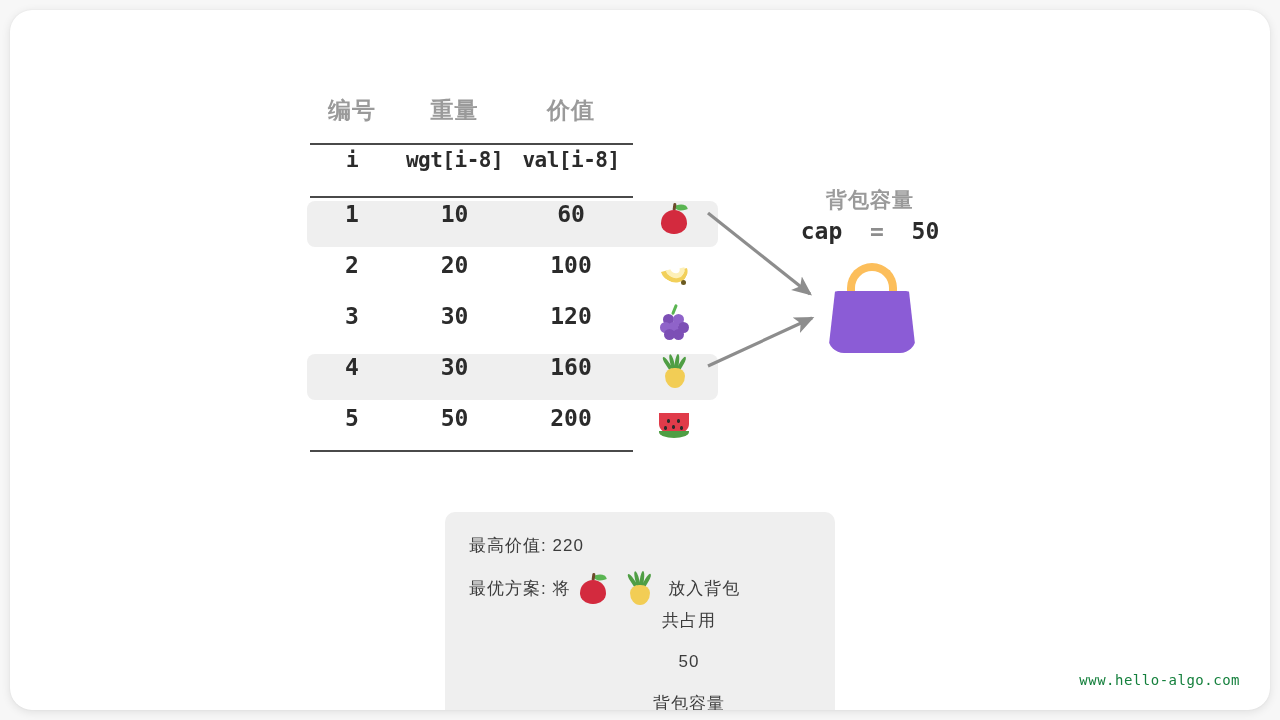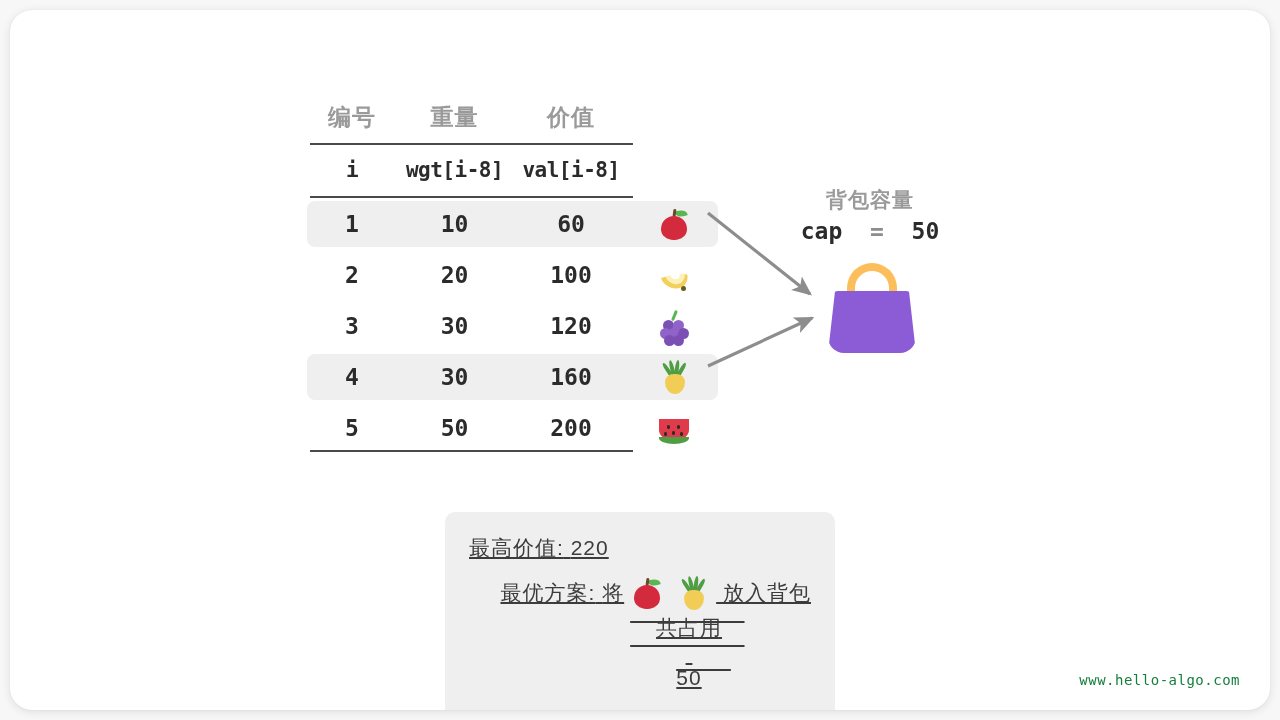--- a/index.html
+++ b/index.html
@@ -53,21 +53,21 @@
   .rule.top    { top: 53px; }
   .rule.mid    { top: 106px; }
   .rule.bottom { top: 360px; }
 
   .thead-row, .sub-row, .body-row {
     position: absolute;
     left: 0;
     width: 411px;
     height: 46px;
     display: flex;
-    align-items: center;
+    align-items: flex-start;
   }
 
   .thead-row { top: 5px;  height: 44px; }
   .sub-row   { top: 58px; height: 44px; }
 
   .body-row.r1 { top: 111px; }
   .body-row.r2 { top: 162px; }
   .body-row.r3 { top: 213px; }
   .body-row.r4 { top: 264px; }
   .body-row.r5 { top: 315px; }
@@ -226,27 +226,26 @@
     top: 502px;
     width: 390px;
     padding: 22px 24px 24px 24px;
     background: #efefef;
     border-radius: 10px;
   }
 
   .result-line {
     display: flex;
     align-items: center;
-    font-size: 21px;
+    font-size: 17px;
     color: #3c3c3c;
     letter-spacing: 1px;
     white-space: pre;
-    text-decoration: underline;
-  }
-  .result-line + .result-line { margin-top: 14px; justify-content: flex-end; }
+  }
+  .result-line + .result-line { margin-top: 14px; }
   .result-line.indent { margin-top: 4px; padding-left: 98px; flex-direction: column; }
   .result-line .fruit { margin: 0 6px; }
 
   
   #watermark {
     position: absolute;
     right: 30px;
     bottom: 22px;
     font-family: "DejaVu Sans Mono", "Liberation Mono", monospace;
     font-size: 14px;

